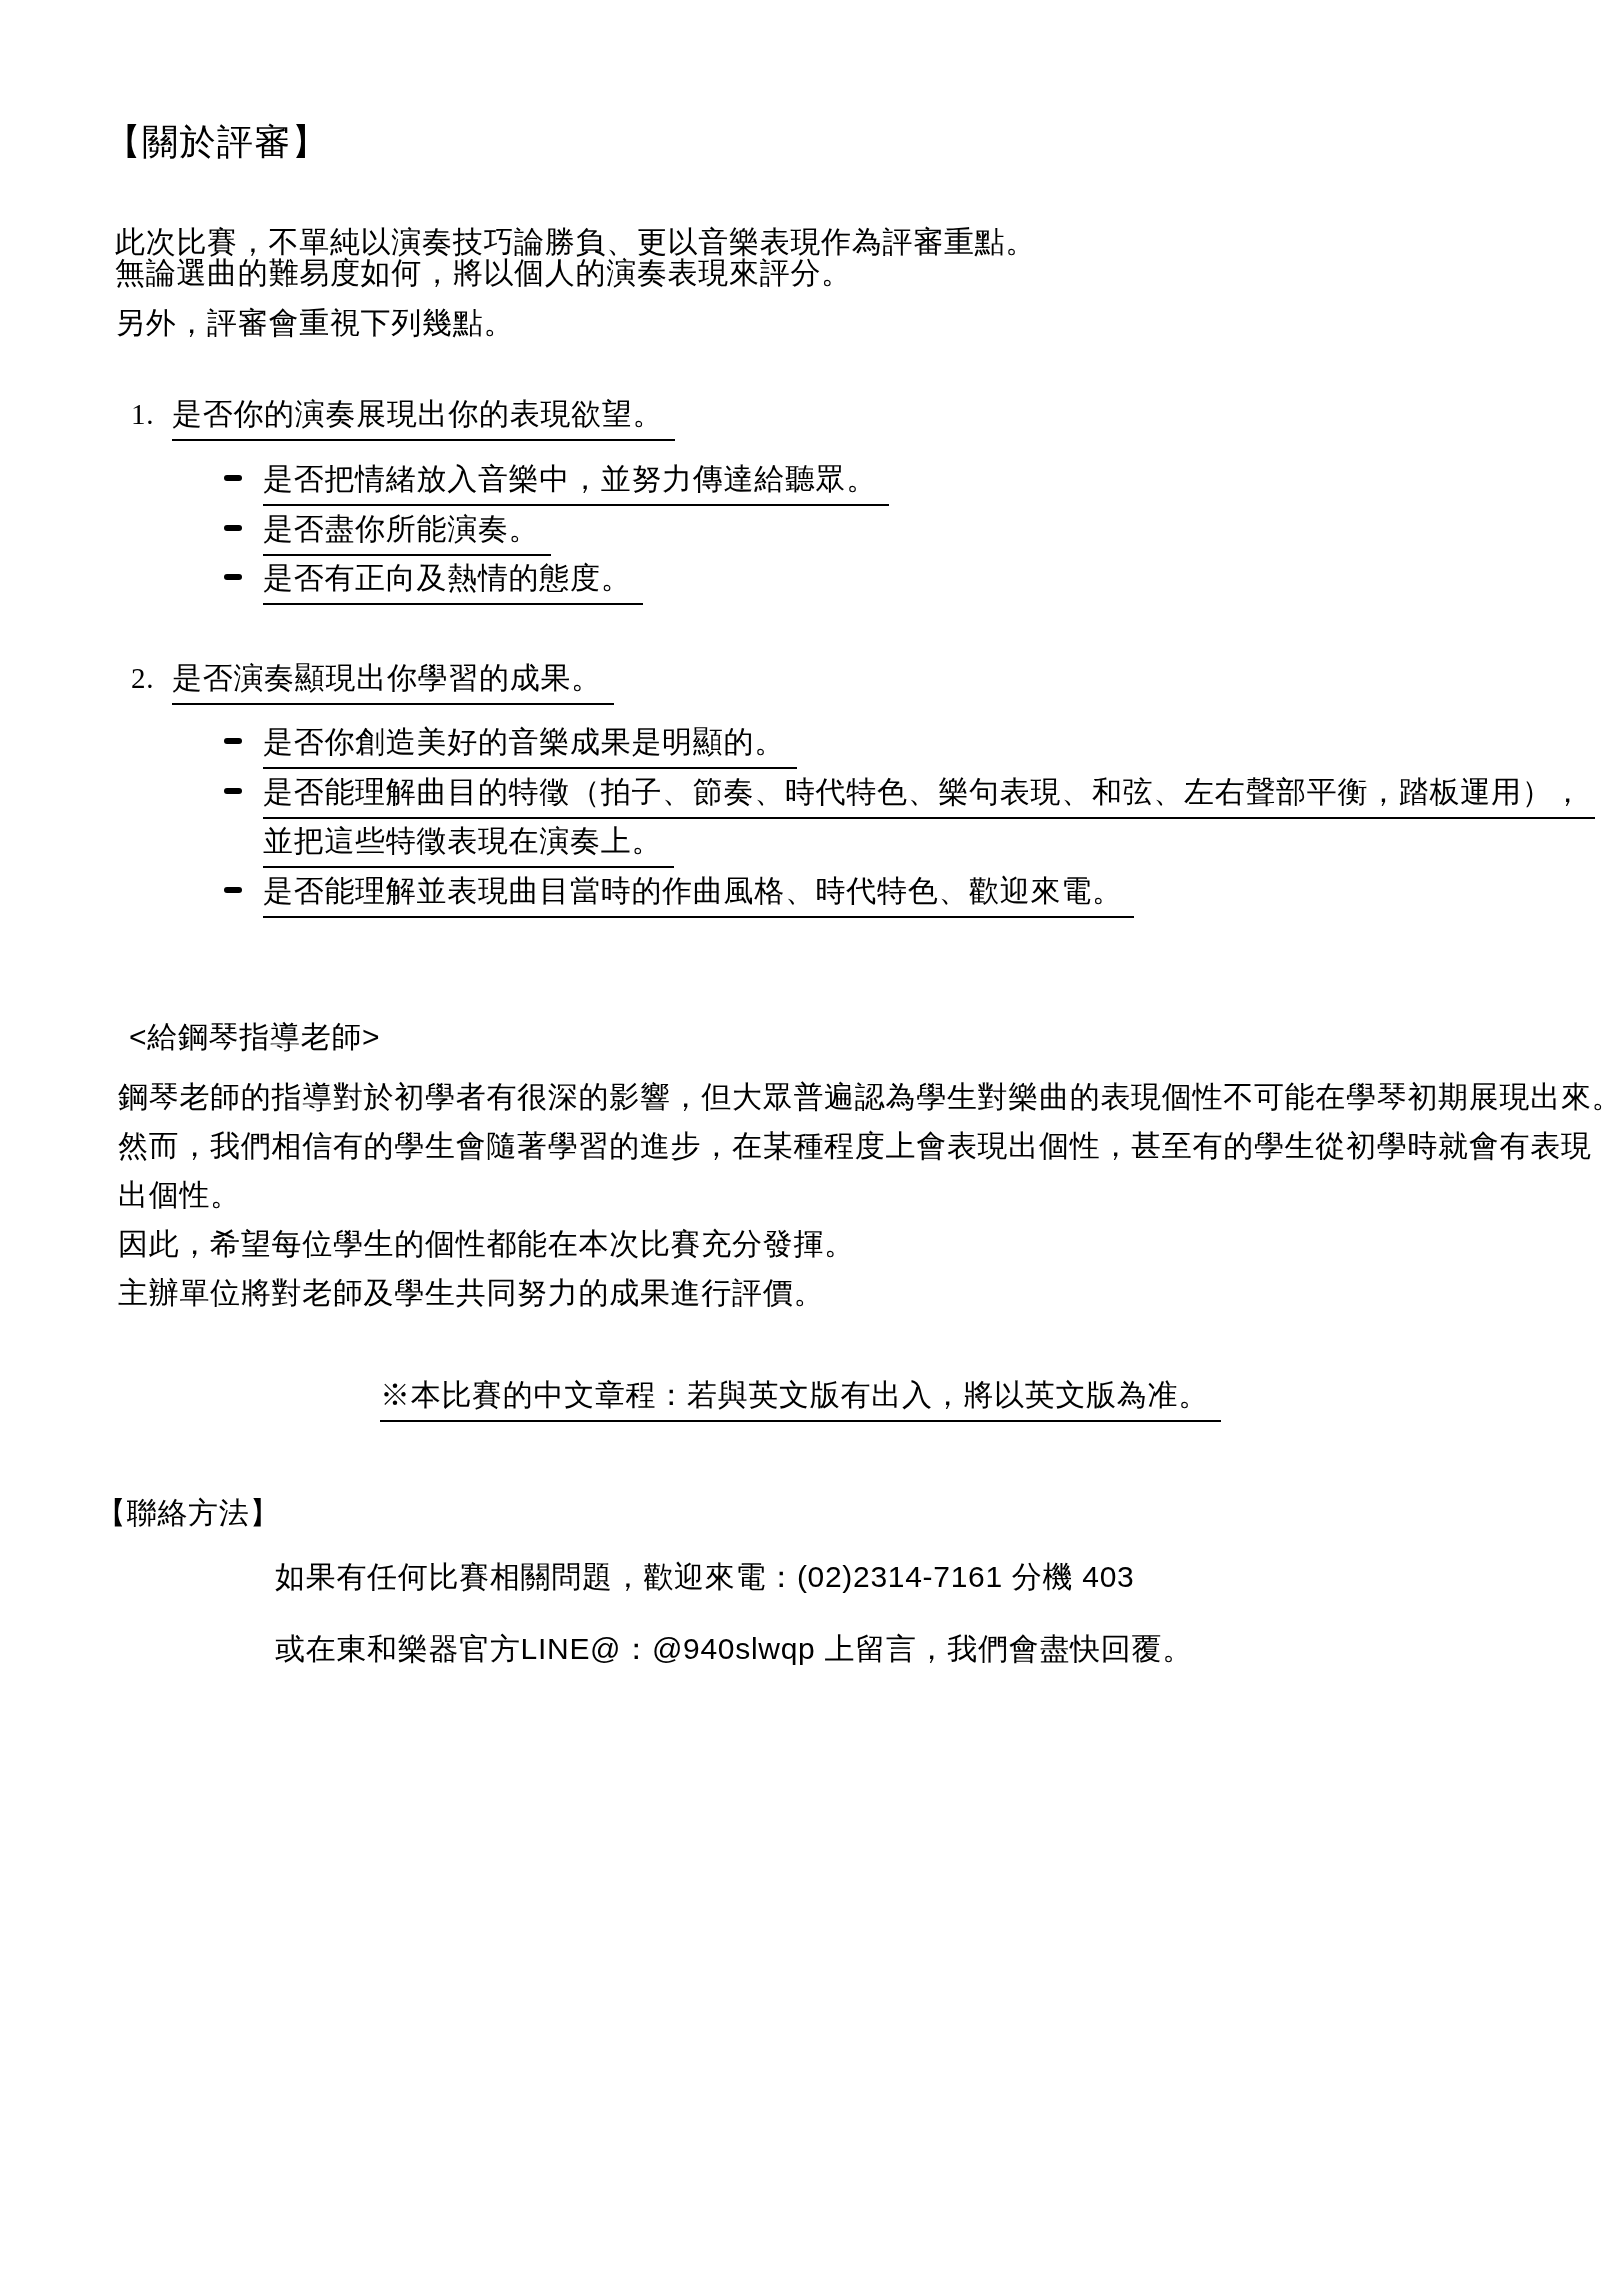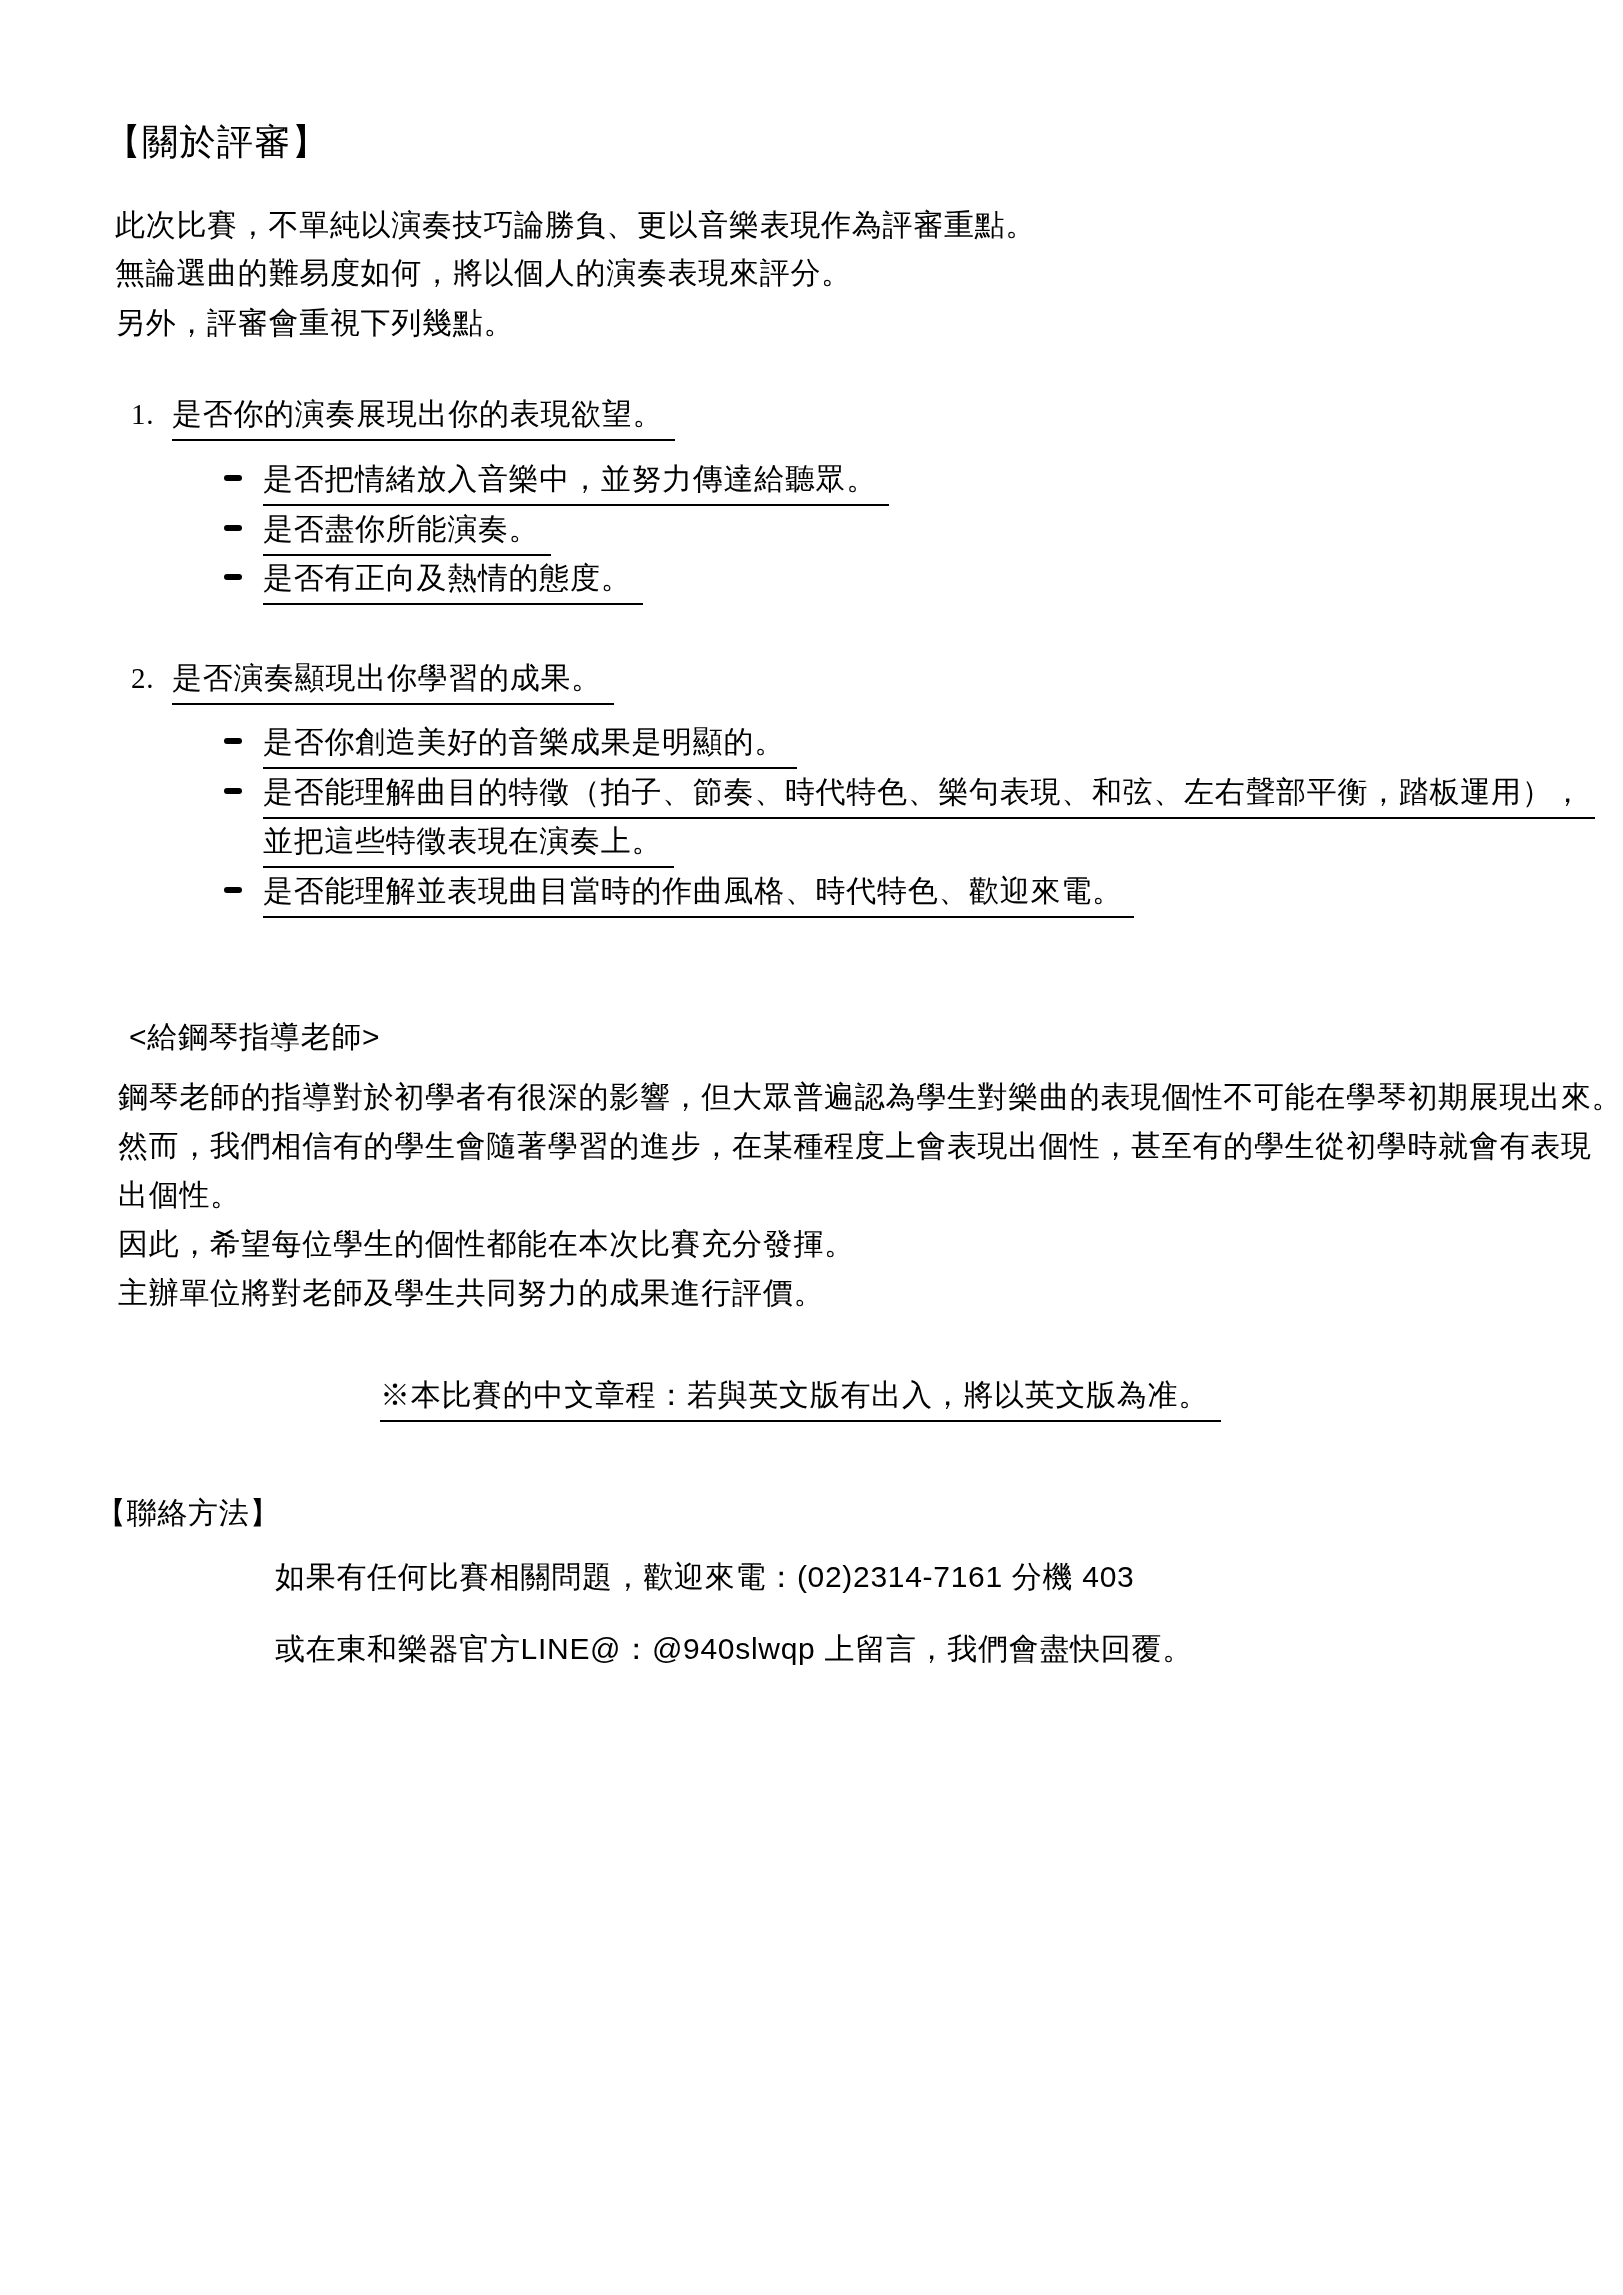--- a/index.html
+++ b/index.html
@@ -56,21 +56,21 @@
     font-size: 28px;
   }
 </style>
 </head>
 <body>
 
 <div class="page">
 
   <div class="line sec-title" style="left:105px; top:120px;">【關於評審】</div>
 
-  <div class="line" style="left:115px; top:206px;">此次比賽，不單純以演奏技巧論勝負、更以音樂表現作為評審重點。</div>
+  <div class="line" style="left:115px; top:223px;">此次比賽，不單純以演奏技巧論勝負、更以音樂表現作為評審重點。</div>
   <div class="line" style="left:115px; top:304px;">另外，評審會重視下列幾點。</div>
   <div class="line" style="left:115px; top:254px;">無論選曲的難易度如何，將以個人的演奏表現來評分。</div>
 
   <div class="line" style="left:131px; top:395px;">
     <span class="num">1.</span><span class="u">是否你的演奏展現出你的表現欲望。</span>
   </div>
 
   <span class="dash" style="left:224px; top:475px;"></span>
   <div class="line" style="left:263px; top:460px;">
     <span class="u">是否把情緒放入音樂中，並努力傳達給聽眾。</span>

